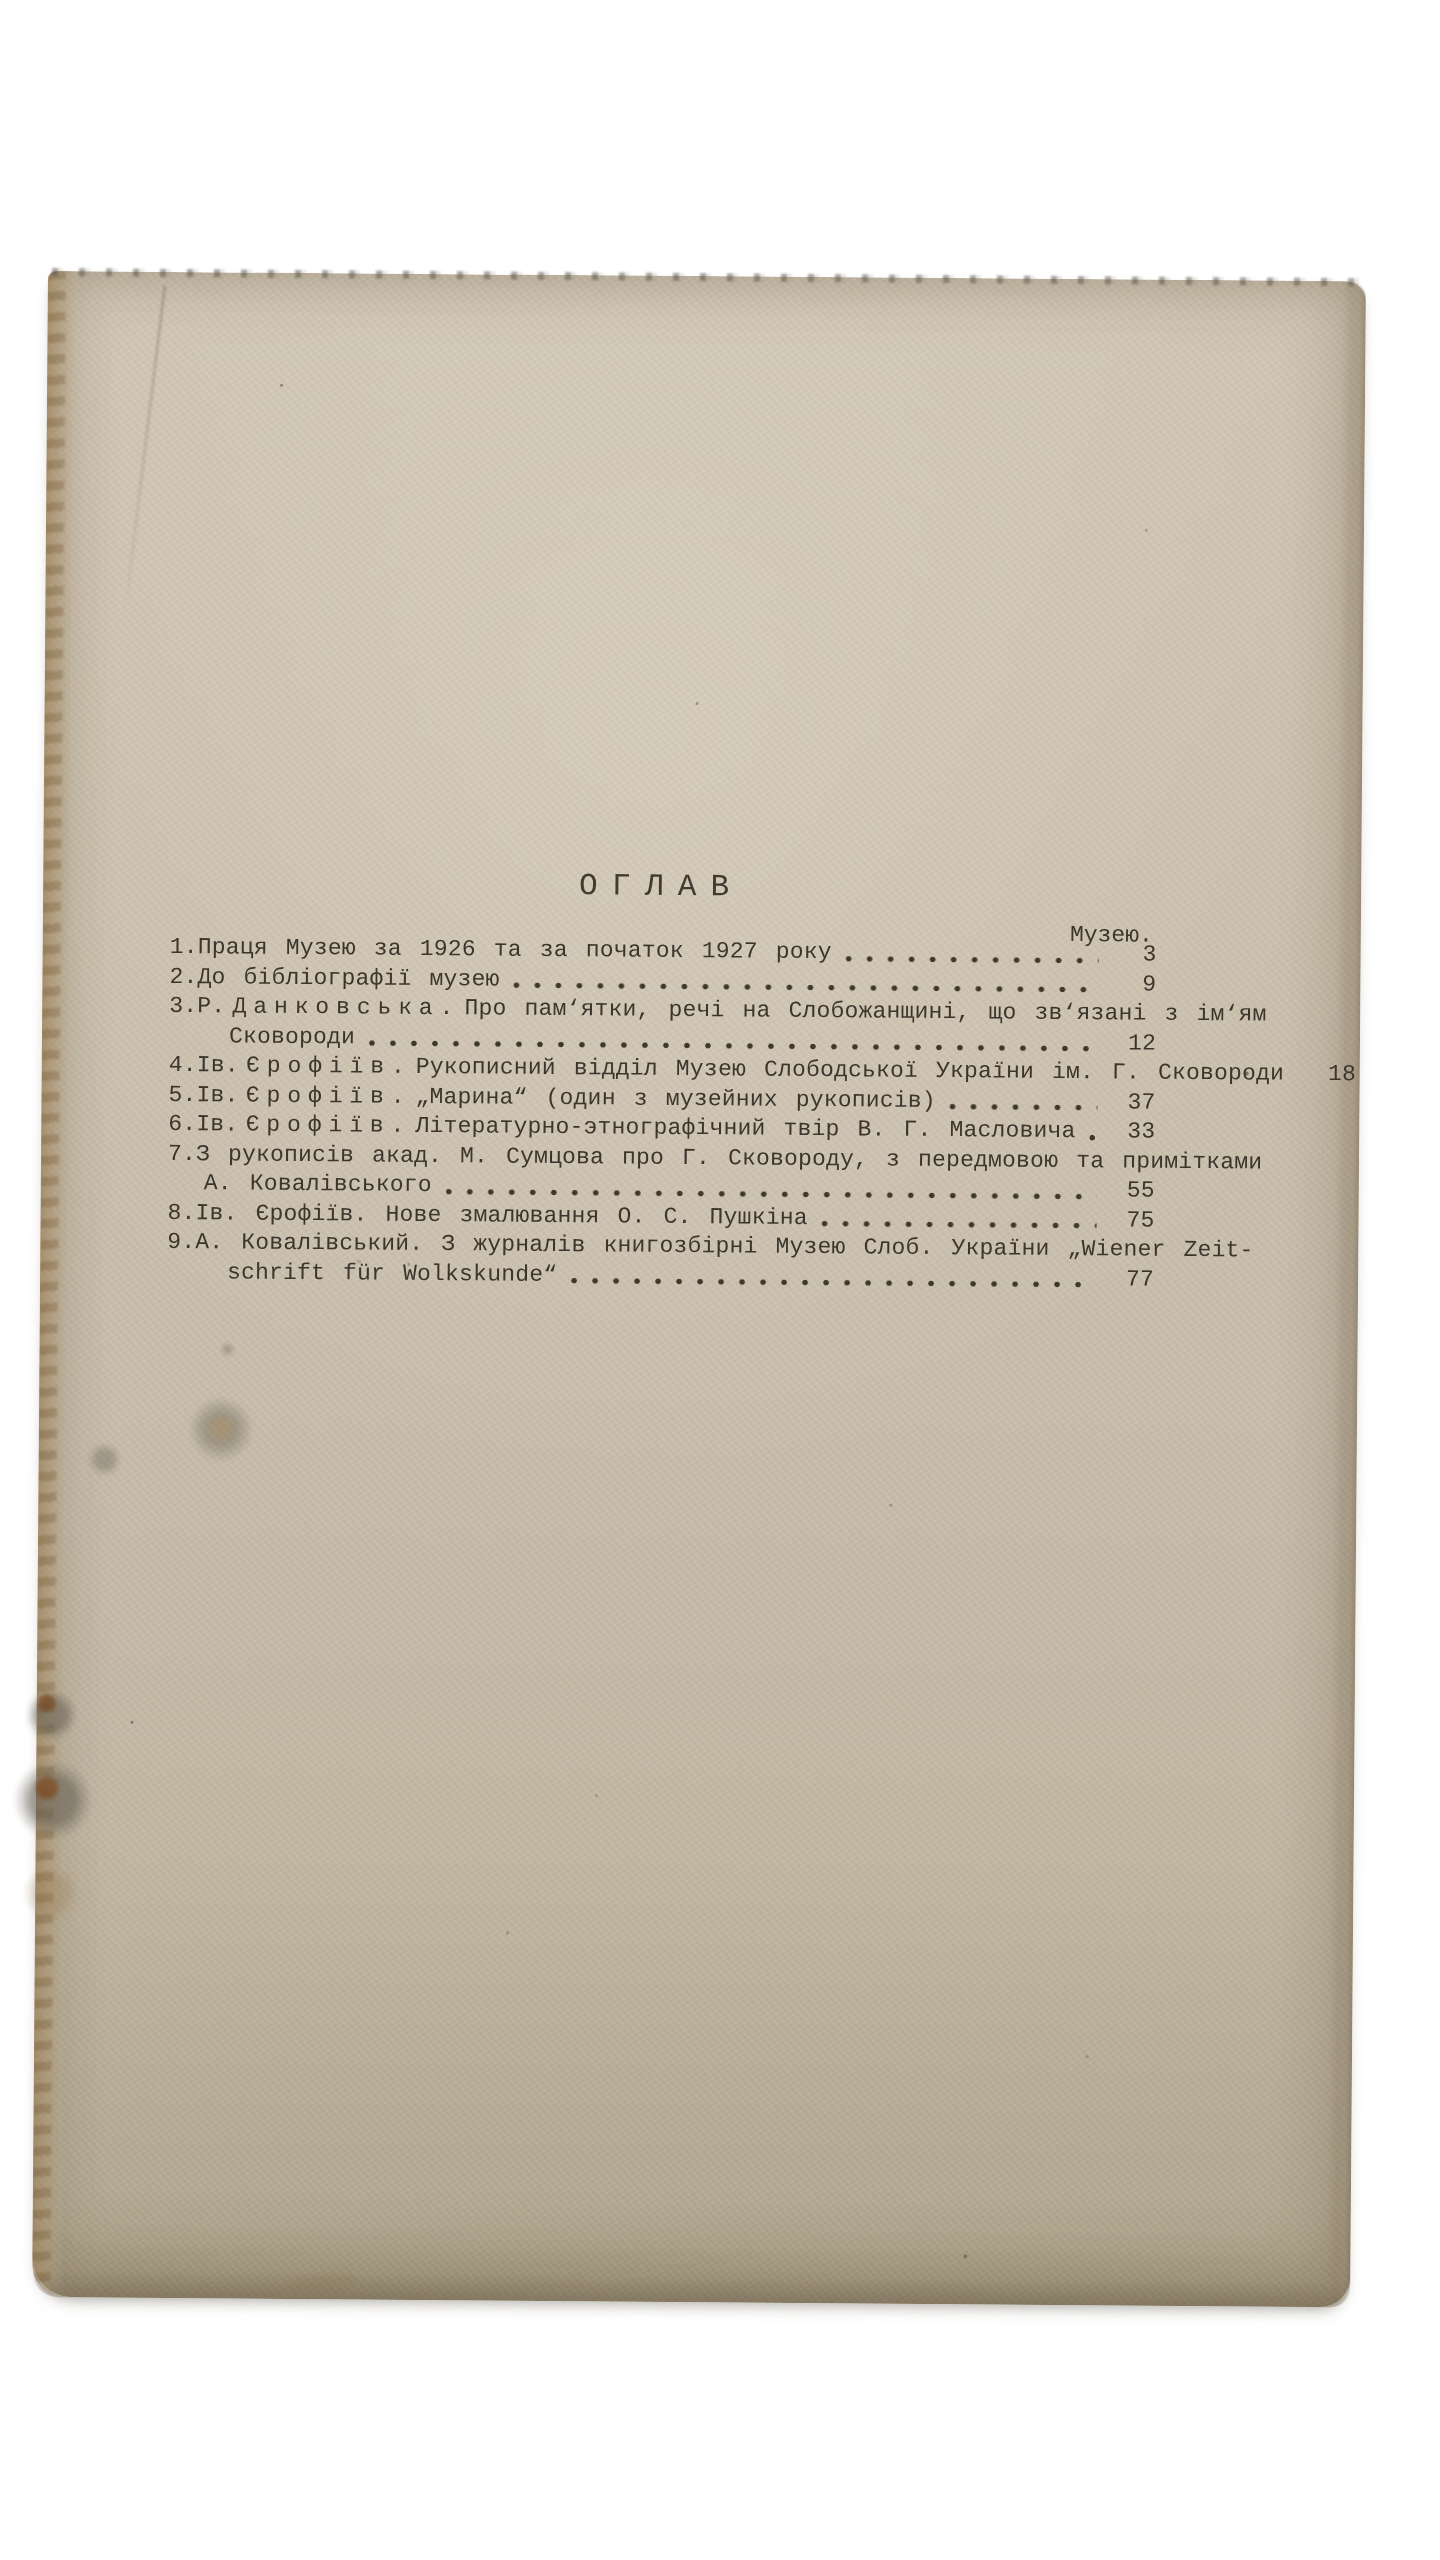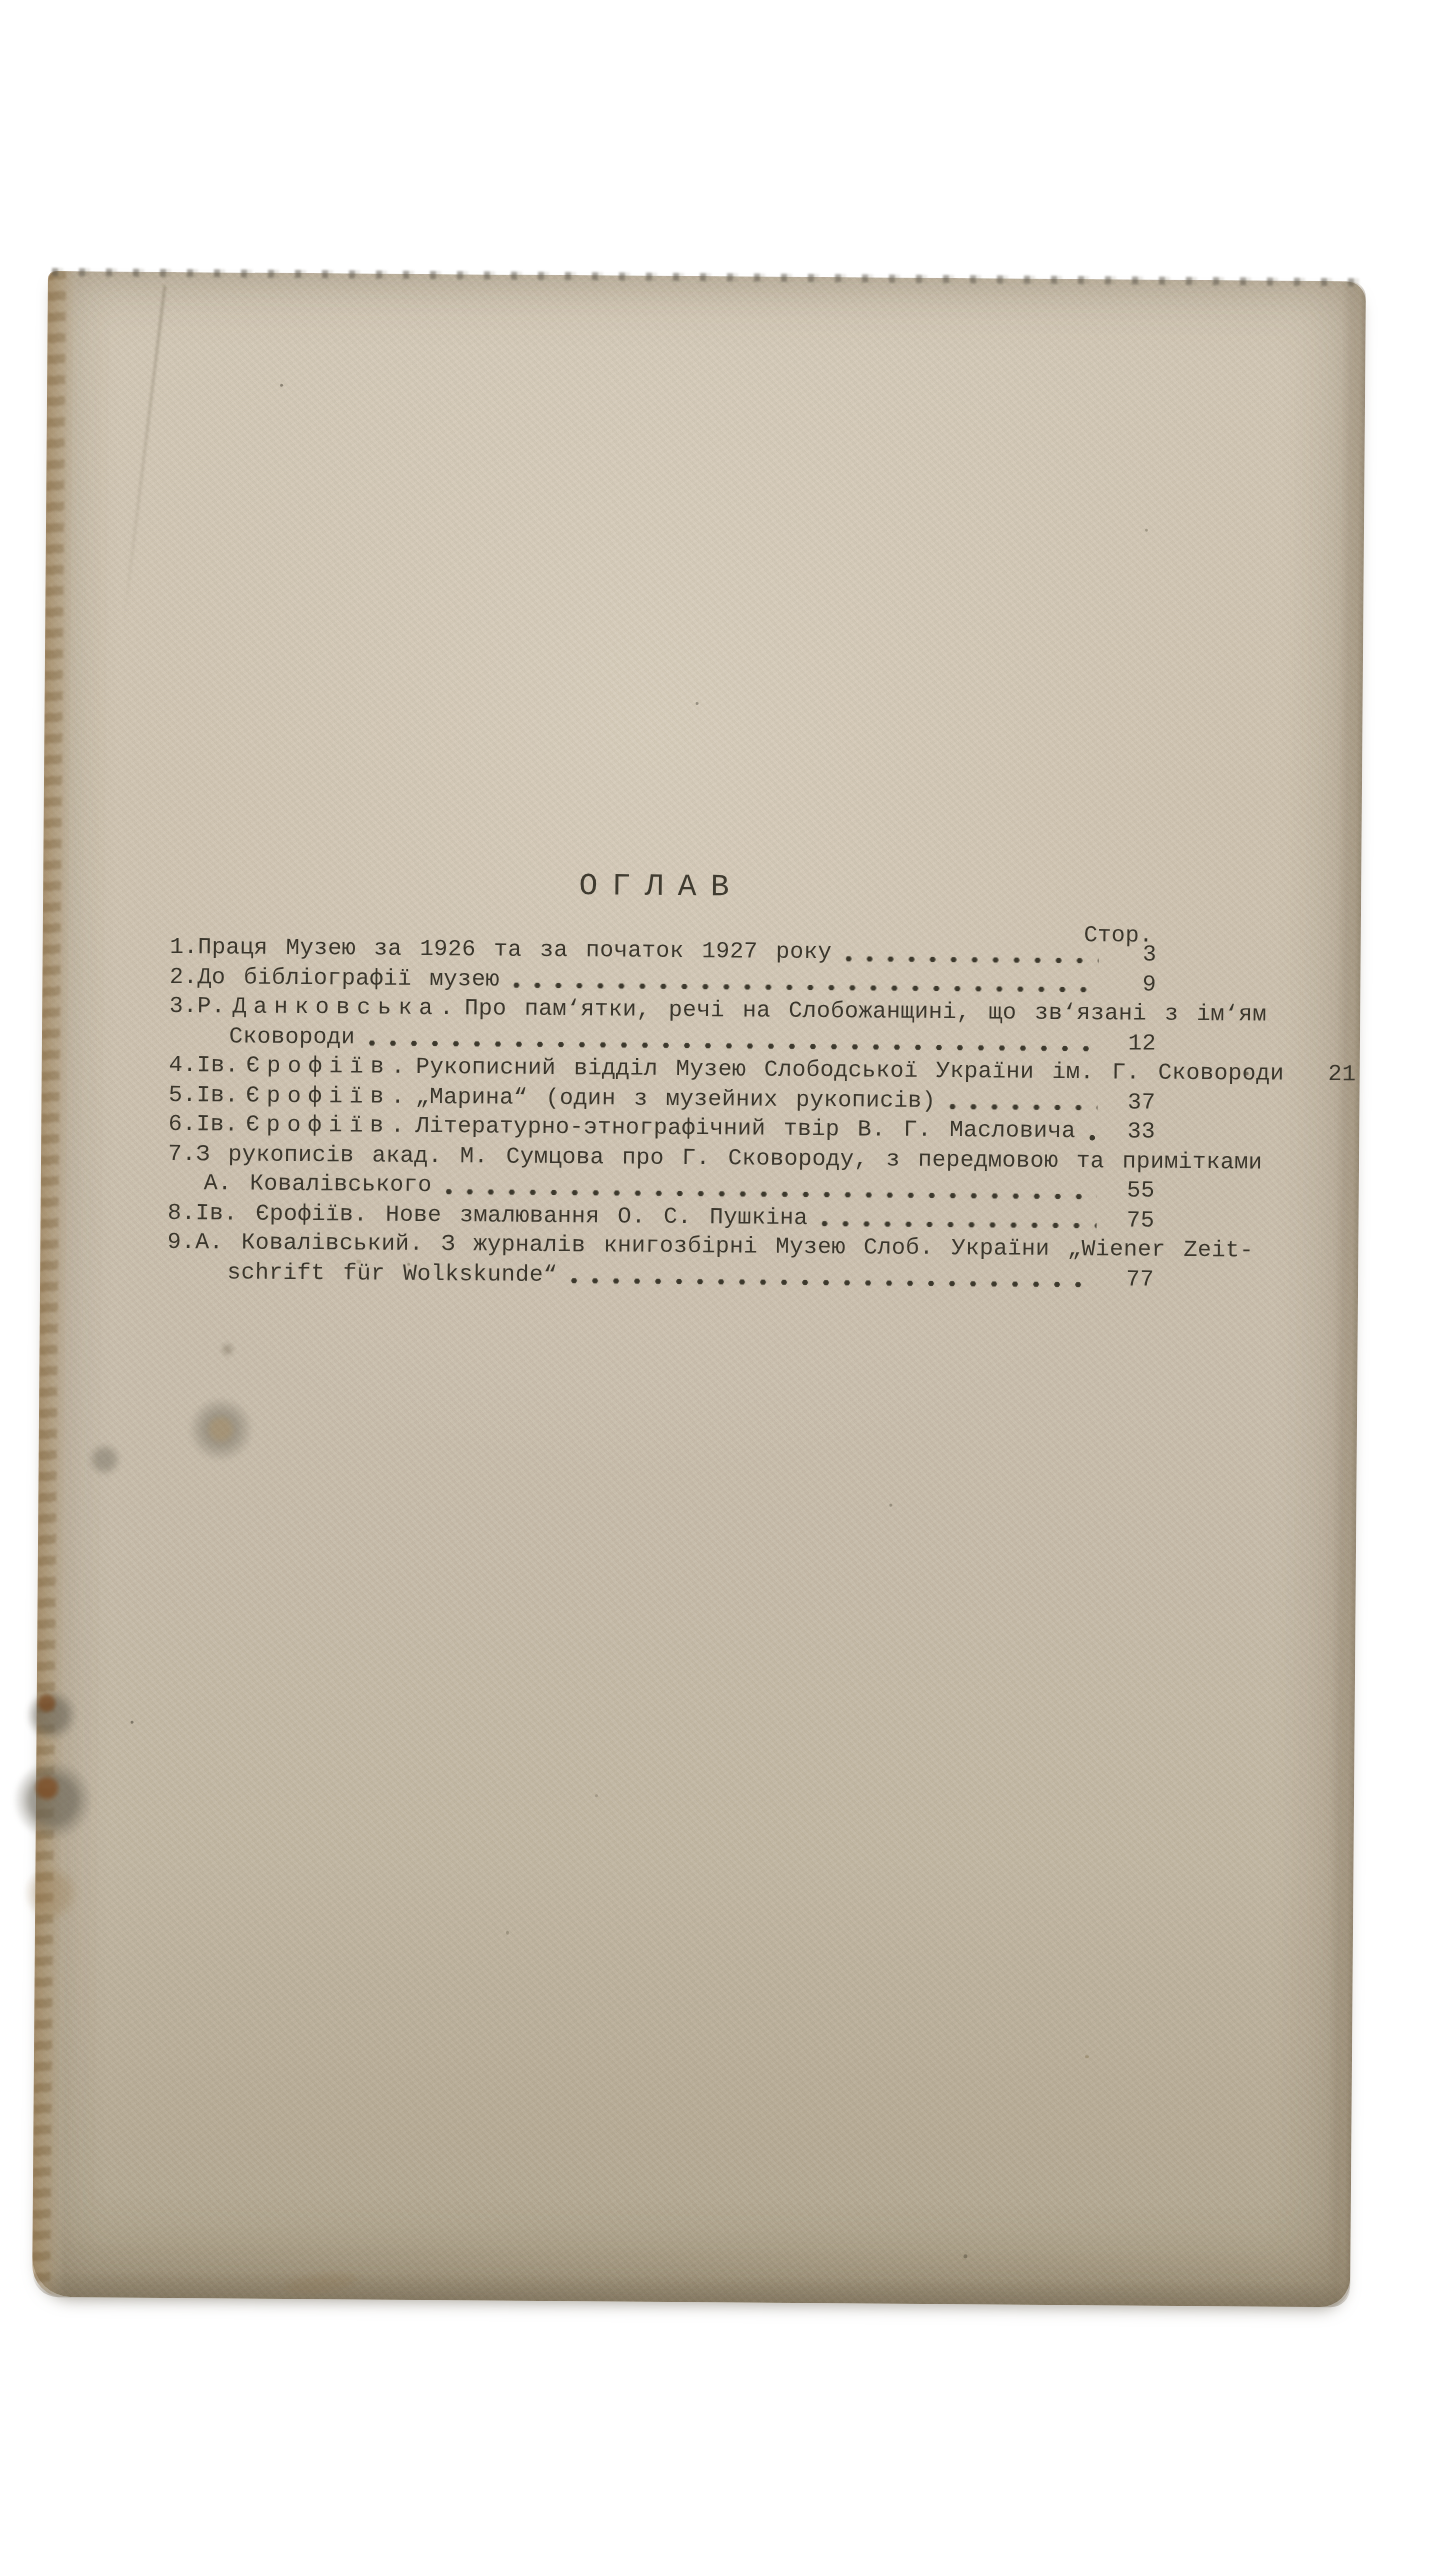--- a/index.html
+++ b/index.html
@@ -129,21 +129,21 @@
         <i class="speck s6"></i>
         <i class="speck s7"></i>
         <i class="speck s8"></i>
       <i class="speck s9"></i>
         <i class="speck s10"></i>
         <i class="speck s11"></i>
         <i class="speck s12"></i>
     </div>
 
     <div class="toc-title">ОГЛАВ</div>
-    <div class="col-header">Стор.</div>
+    <div class="col-header">Музею.</div>
 
     <div class="toc ink">
 
       <div>
         <div class="line">
             <span class="num">1.</span>
             <span class="content"><span class="pre"></span><span class="author"></span><span class="txt">Праця Музею за 1926 та за початок 1927 року</span></span>
             <span class="fill dotted"></span>
             <span class="pg">3</span>
           </div>
@@ -169,21 +169,21 @@
             <span class="fill dotted"></span>
             <span class="pg">12</span>
           </div>
       </div>
 
       <div>
         <div class="line">
             <span class="num">4.</span>
             <span class="content"><span class="pre">Ів.</span><span class="author sp">Єрофіїв.</span><span class="txt">Рукописний відділ Музею Слободської України ім. Г. Сковороди</span></span>
             <span class="fill"></span>
-            <span class="pg">21</span>
+            <span class="pg">18</span>
           </div>
       </div>
 
       <div>
         <div class="line">
             <span class="num">5.</span>
             <span class="content"><span class="pre">Ів.</span><span class="author sp">Єрофіїв.</span><span class="txt">„Марина“ (один з музейних рукописів)</span></span>
             <span class="fill dotted"></span>
             <span class="pg">37</span>
           </div>

